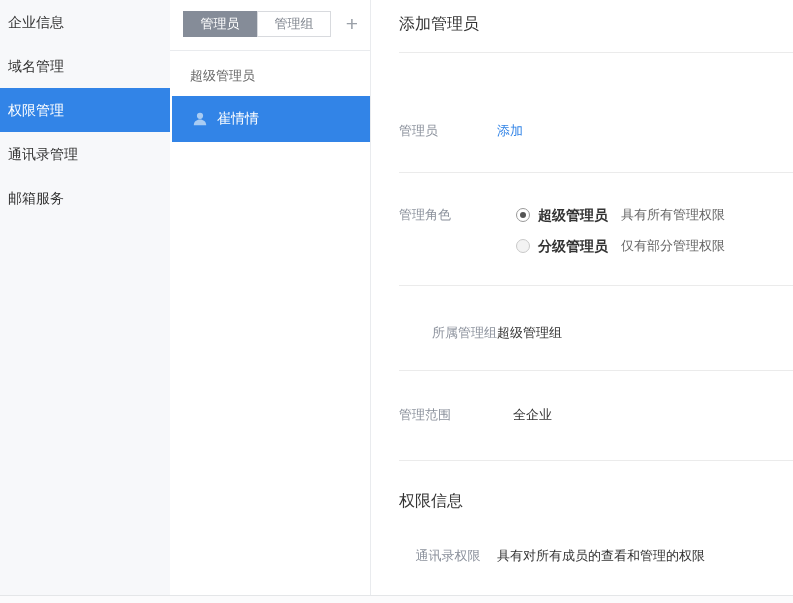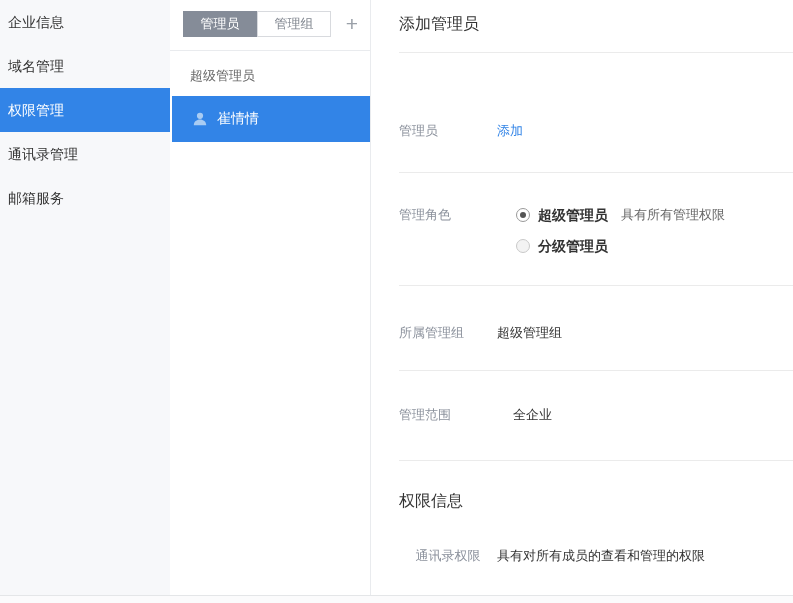--- a/index.html
+++ b/index.html
@@ -27,21 +27,21 @@
   .member-row{margin-top:10px;margin-left:2px;height:46px;display:flex;align-items:center;
               background:#3284e7;color:#fff;font-size:14px;cursor:pointer;}
   .member-icon{margin-left:20px;margin-right:9px;display:flex;align-items:center;}
   
   .main{position:absolute;left:371px;top:0;width:422px;height:595px;background:#fff;}
   .main-header{height:52px;box-sizing:border-box;padding:14px 0 0 28px;font-size:16px;color:#333;}
   .hr{height:0;border-top:1px solid #ebebeb;margin-left:28px;}
   .form-row{box-sizing:border-box;display:flex;align-items:flex-start;}
   .row-admin{height:119px;padding:68px 0 0 28px;}
   .row-role{height:112px;padding:32px 0 0 28px;gap:40px;}
-  .row-group{height:84px;padding:37px 0 0 28px;}
+  .row-group{height:84px;padding:37px 0 0 28px;text-align:right;}
   .row-scope{height:89px;padding:34px 0 0 28px;gap:16px;}
   .row-contacts{padding:33px 0 0 28px;text-align:center;}
   .form-label{width:98px;flex:0 0 98px;font-size:13px;color:#8b919c;line-height:20px;}
   .form-value{font-size:13px;color:#333;line-height:20px;}
   .link{font-size:13px;color:#3284e7;line-height:20px;cursor:pointer;}
   .radio-col{margin-left:-21px;}
   .radio-row{display:flex;align-items:center;height:20px;cursor:pointer;}
   .radio-row + .radio-row{margin-top:11px;}
   .radio{width:14px;height:14px;border-radius:50%;box-sizing:border-box;position:relative;flex:0 0 14px;}
   .radio.checked{border:1px solid #9a9a9a;background:#fff;}
@@ -97,20 +97,21 @@
     <div class="form-label">管理角色</div>
     <div class="radio-col">
       <div class="radio-row">
         <span class="radio checked"></span>
         <span class="radio-label">超级管理员</span>
         <span class="radio-hint">具有所有管理权限</span>
       </div>
       <div class="radio-row">
         <span class="radio unchecked"></span>
         <span class="radio-label">分级管理员</span>
+        <span class="radio-hint">仅有部分管理权限</span>
       </div>
     </div>
   </div>
   <div class="hr"></div>
 
   <div class="form-row row-group">
     <div class="form-label">所属管理组</div>
     <div class="form-value">超级管理组</div>
   </div>
   <div class="hr"></div>

